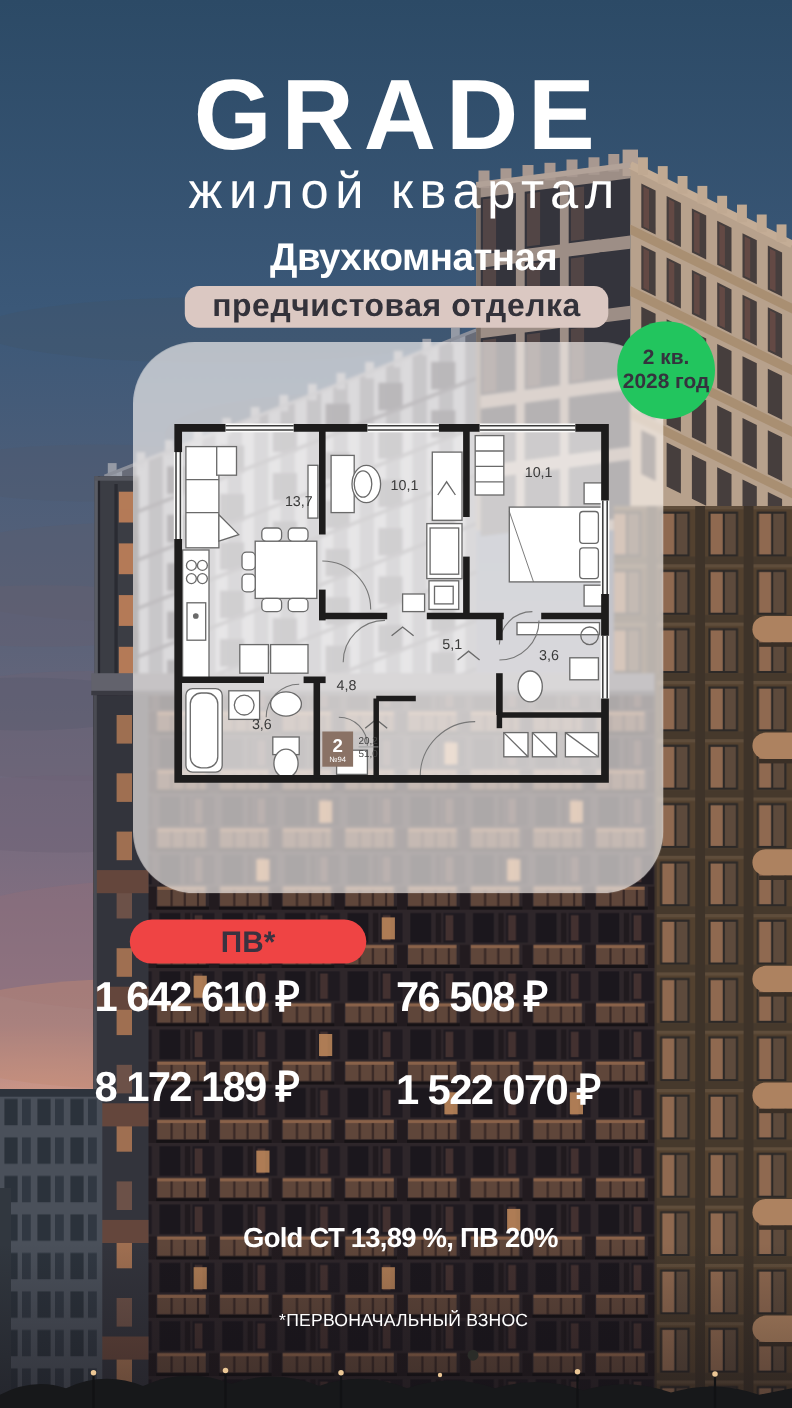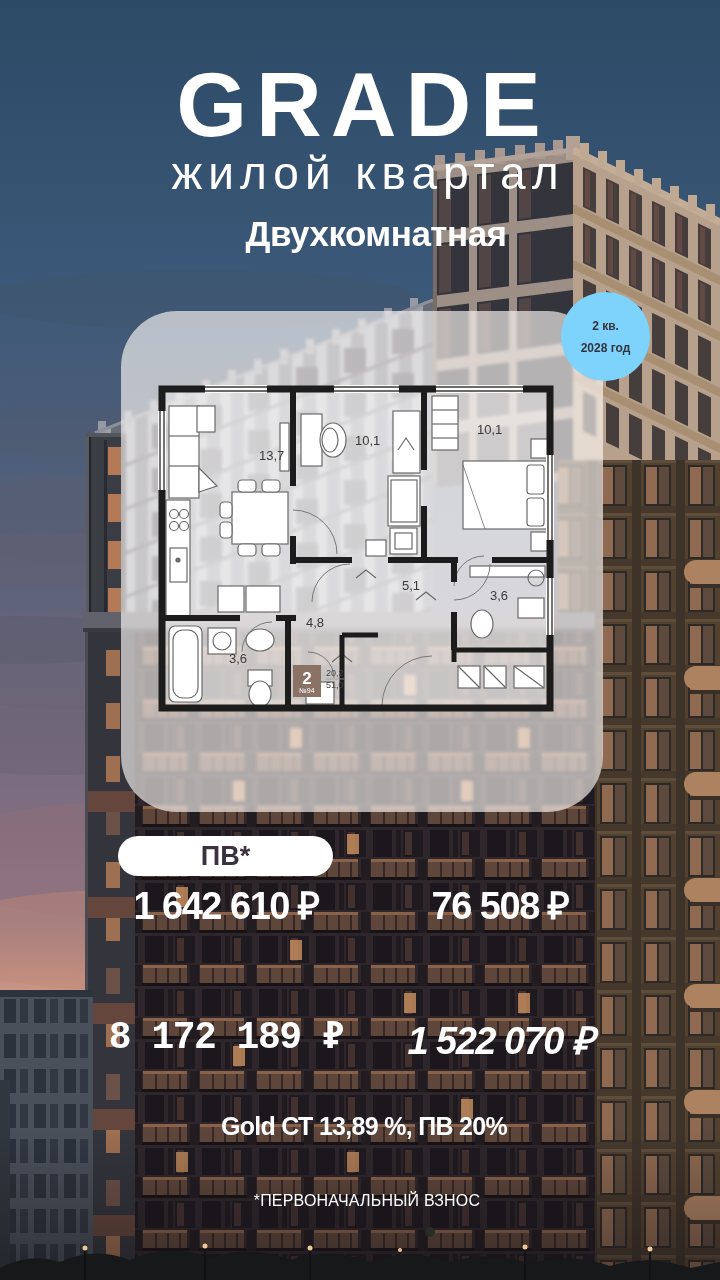--- a/index.html
+++ b/index.html
@@ -13,27 +13,27 @@
   .logo{position:absolute;left:3px;top:53px;width:720px;text-align:center;
         color:#fff;font-weight:bold;font-size:91px;letter-spacing:9px;}
   .sub{position:absolute;left:8px;top:146px;width:720px;text-align:center;
        color:#fff;font-size:46px;letter-spacing:6px;}
   .h2{position:absolute;left:16px;top:214px;width:720px;text-align:center;
       color:#fff;font-weight:bold;font-size:35px;letter-spacing:-0.5px;}
   .pill-top{position:absolute;left:168px;top:260px;width:385px;height:38px;
       background:#dbc8c2;border-radius:13px;color:#33323a;font-weight:bold;
       font-size:29px;text-align:center;line-height:37px;letter-spacing:0.5px;}
   .badge{position:absolute;left:561px;top:292px;width:89px;height:89px;
-      border-radius:50%;background:#7dd3fc;color:#35333e;font-weight:bold;
-      font-size:12px;text-align:center;line-height:22px;padding-top:23px;}
-  .pill{position:absolute;width:215px;height:40px;background:#ffffff;
+      border-radius:50%;background:#22c55e;color:#35333e;font-weight:bold;
+      font-size:19px;text-align:center;line-height:22px;padding-top:23px;}
+  .pill{position:absolute;width:215px;height:40px;background:#ef4444;
       border-radius:20px;color:#3a3240;font-weight:bold;font-size:27px;
       text-align:center;line-height:40px;}
   .amt{position:absolute;width:280px;color:#fff;font-weight:bold;
-      font-size:38px;text-align:center;letter-spacing:-1.5px;}
+      font-size:38px;text-align:left;letter-spacing:-1.5px;}
   .gold{position:absolute;left:4px;top:1112px;width:720px;text-align:center;
       color:#fff;font-weight:bold;font-size:25px;letter-spacing:-0.7px;}
   .footnote{position:absolute;left:7px;top:1192px;width:720px;text-align:center;
       color:#fff;font-size:16px;letter-spacing:0.2px;}
 </style>
 </head>
 <body>
 <div id="page">
 <svg id="bg" width="720" height="1280" viewBox="0 0 720 1280">
 <defs>
@@ -597,21 +597,22 @@
 <text x="187" y="374" fill="#fff" font-size="17" font-weight="bold" text-anchor="middle">2</text>
 <text x="187" y="383" fill="#fff" font-size="7" text-anchor="middle">№94</text>
 <text x="206" y="366" fill="#444" font-size="9">20,2</text>
 <line x1="206" y1="369" x2="224" y2="369" stroke="#999" stroke-width="0.8"></line>
 <text x="206" y="378" fill="#444" font-size="9">51,0</text>
 </g>
 </svg>
 <div class="logo">GRADE</div>
 <div class="sub">жилой квартал</div>
 <div class="h2">Двухкомнатная</div>
+<div class="pill-top">предчистовая отделка</div>
 <div class="badge">2 кв.<br>2028 год</div>
 <div class="pill" style="left:118px;top:836px;">ПВ*</div>
 <div class="amt" style="left:86px;top:878px;">1 642 610 ₽</div>
 <div class="amt" style="left:360px;top:878px;">76 508 ₽</div>
-<div class="amt" style="left:86px;top:1013px;font-family:Liberation Mono, monospace;">8 172 189 ₽</div>
-<div class="amt" style="left:360px;top:1013px;font-style:italic;">1 522 070 ₽</div>
+<div class="amt" style="left:86px;top:960px;">8 172 189 ₽</div>
+<div class="amt" style="left:360px;top:963px;">1 522 070 ₽</div>
 <div class="gold">Gold СТ 13,89 %, ПВ 20%</div>
 <div class="footnote">*ПЕРВОНАЧАЛЬНЫЙ ВЗНОС</div>
 </div>
 
 </body></html>

